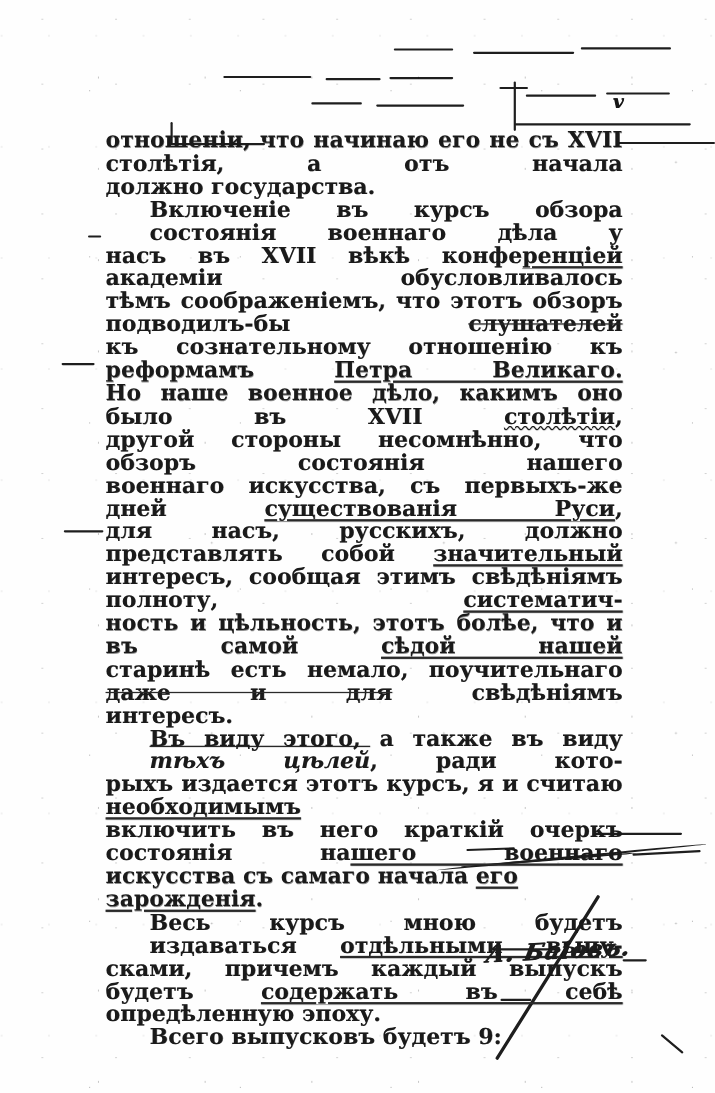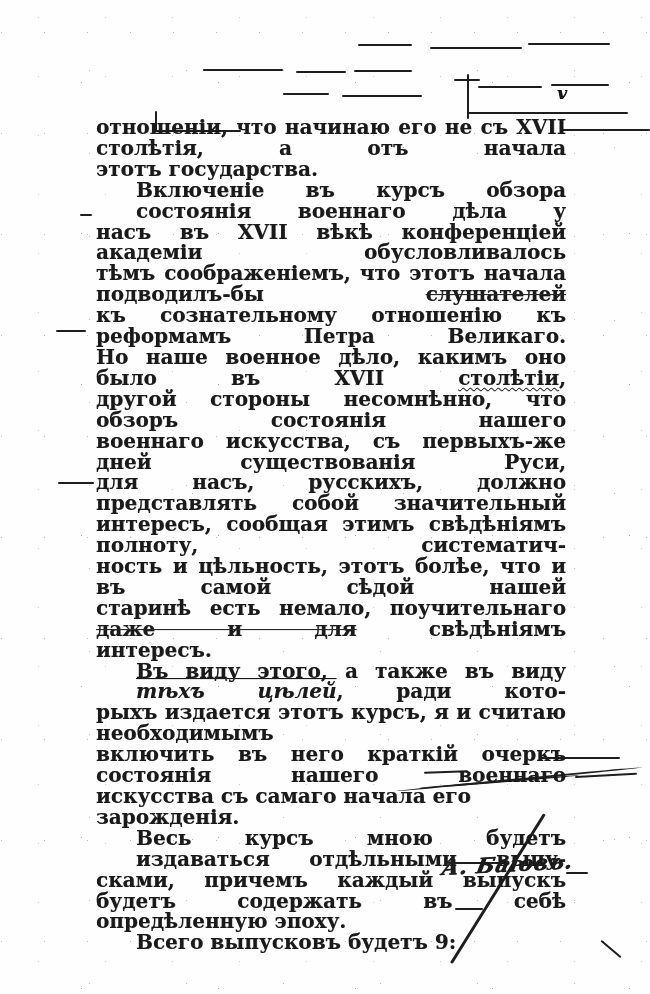--- a/index.html
+++ b/index.html
@@ -8,21 +8,21 @@
     overflow:hidden;font-family:"DejaVu Serif",serif;color:#1a1a1a;
   }
   .textblock{
     position:absolute;left:96px;top:117px;width:470px;
     font-size:20px;font-weight:700;line-height:20.9px;
     text-shadow:0.35px 0.25px 0 rgba(10,10,10,.45);
   }
   .line{text-align:left;}
   .line.j{text-align:justify;text-align-last:justify;}
   .line.ind{padding-left:40px;}
-  .u{text-decoration-thickness:1.6px;text-underline-offset:2.5px;text-decoration-color:#2a2a2a;}
+  .u{text-decoration:underline;text-decoration-thickness:1.6px;text-underline-offset:2.5px;text-decoration-color:#2a2a2a;}
   .st{text-decoration:line-through;text-decoration-thickness:1.4px;text-decoration-color:#2a2a2a;}
   .wv{text-decoration:underline wavy;text-decoration-thickness:1px;text-underline-offset:2px;}
   .ov{text-decoration:overline;text-decoration-thickness:1.4px;font-style:italic;}
   .pagenum{
     position:absolute;left:557px;top:83px;font-size:17px;font-weight:700;
     font-style:italic;color:#161616;text-shadow:0.4px 0 0 #161616;
   }
   .signature{
     position:absolute;left:442px;top:851px;width:150px;font-size:21px;
     font-style:italic;font-weight:700;letter-spacing:1px;color:#1c1c1c;
@@ -78,24 +78,24 @@
     <div class="art" style="left:448px;top:862px;width:58px;height:2px;"></div>
     <div class="art" style="left:566px;top:872px;width:22px;height:2px;"></div>
     <div class="art" style="left:455px;top:908px;width:28px;height:2px;"></div>
     <div class="art" style="left:598px;top:948px;width:26px;height:2px;transform:rotate(40deg);"></div>
   </div>
 
   <div class="pagenum">v</div>
 
   <div class="textblock">
       <div class="line j"><span>отношеніи, что начинаю его не съ XVII столѣтія, а отъ начала</span></div>
-      <div class="line"><span>этотъ государства.</span></div>
+      <div class="line"><span>должно государства.</span></div>
       <div class="line ind j"><span>Включеніе въ курсъ обзора состоянія военнаго дѣла у</span></div>
       <div class="line j"><span>насъ въ XVII вѣкѣ конфе</span><span class="u">ренціей</span><span> академіи обусловливалось</span></div>
-      <div class="line j"><span>тѣмъ соображеніемъ, что этотъ начала подводилъ-бы </span><span class="st">слушателей</span></div>
+      <div class="line j"><span>тѣмъ соображеніемъ, что этотъ обзоръ подводилъ-бы </span><span class="st">слушателей</span></div>
       <div class="line j"><span>къ сознательному отношенію къ реформамъ </span><span class="u">Петра Великаго.</span></div>
       <div class="line j"><span>Но наше военное дѣло, какимъ оно было въ XVII </span><span class="wv">столѣтіи</span><span>,</span></div>
       <div class="line j"><span>другой стороны несомнѣнно, что обзоръ состоянія нашего</span></div>
       <div class="line j"><span>военнаго искусства, съ первыхъ-же дней </span><span class="u">существованія Руси</span><span>,</span></div>
       <div class="line j"><span>для насъ, русскихъ, должно представлять собой </span><span class="u">значительный</span></div>
       <div class="line j"><span>интересъ, сообщая этимъ свѣдѣніямъ полноту, </span><span class="u">систематич-</span></div>
       <div class="line j"><span>ность и цѣльность, этотъ болѣе, что и въ самой </span><span class="u">сѣдой нашей</span></div>
       <div class="line j"><span>старинѣ есть немало, поучительнаго </span><span class="st">даже и для</span><span> свѣдѣніямъ</span></div>
       <div class="line"><span>интересъ.</span></div>
       <div class="line ind j"><span>Въ виду этого, а также въ виду </span><span class="ov">тѣхъ цѣлей</span><span>, ради кото-</span></div>

